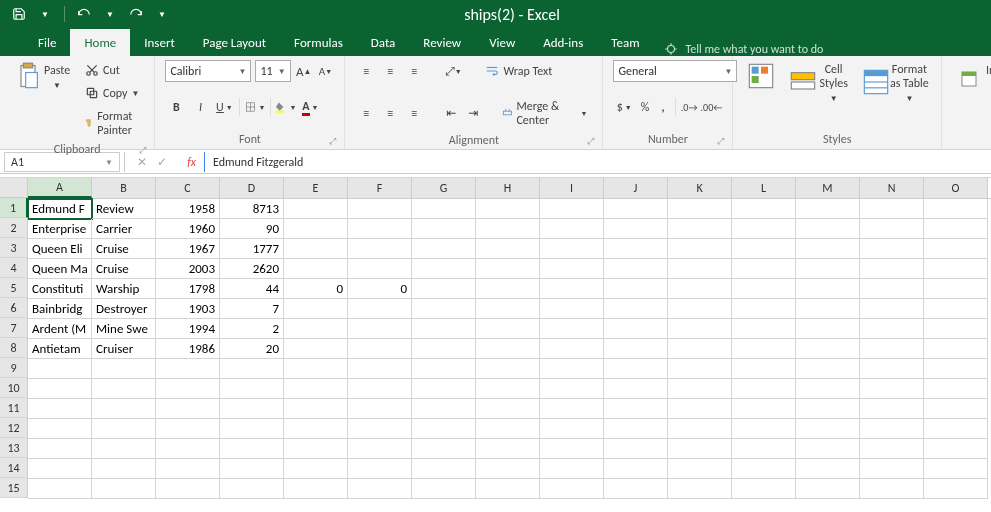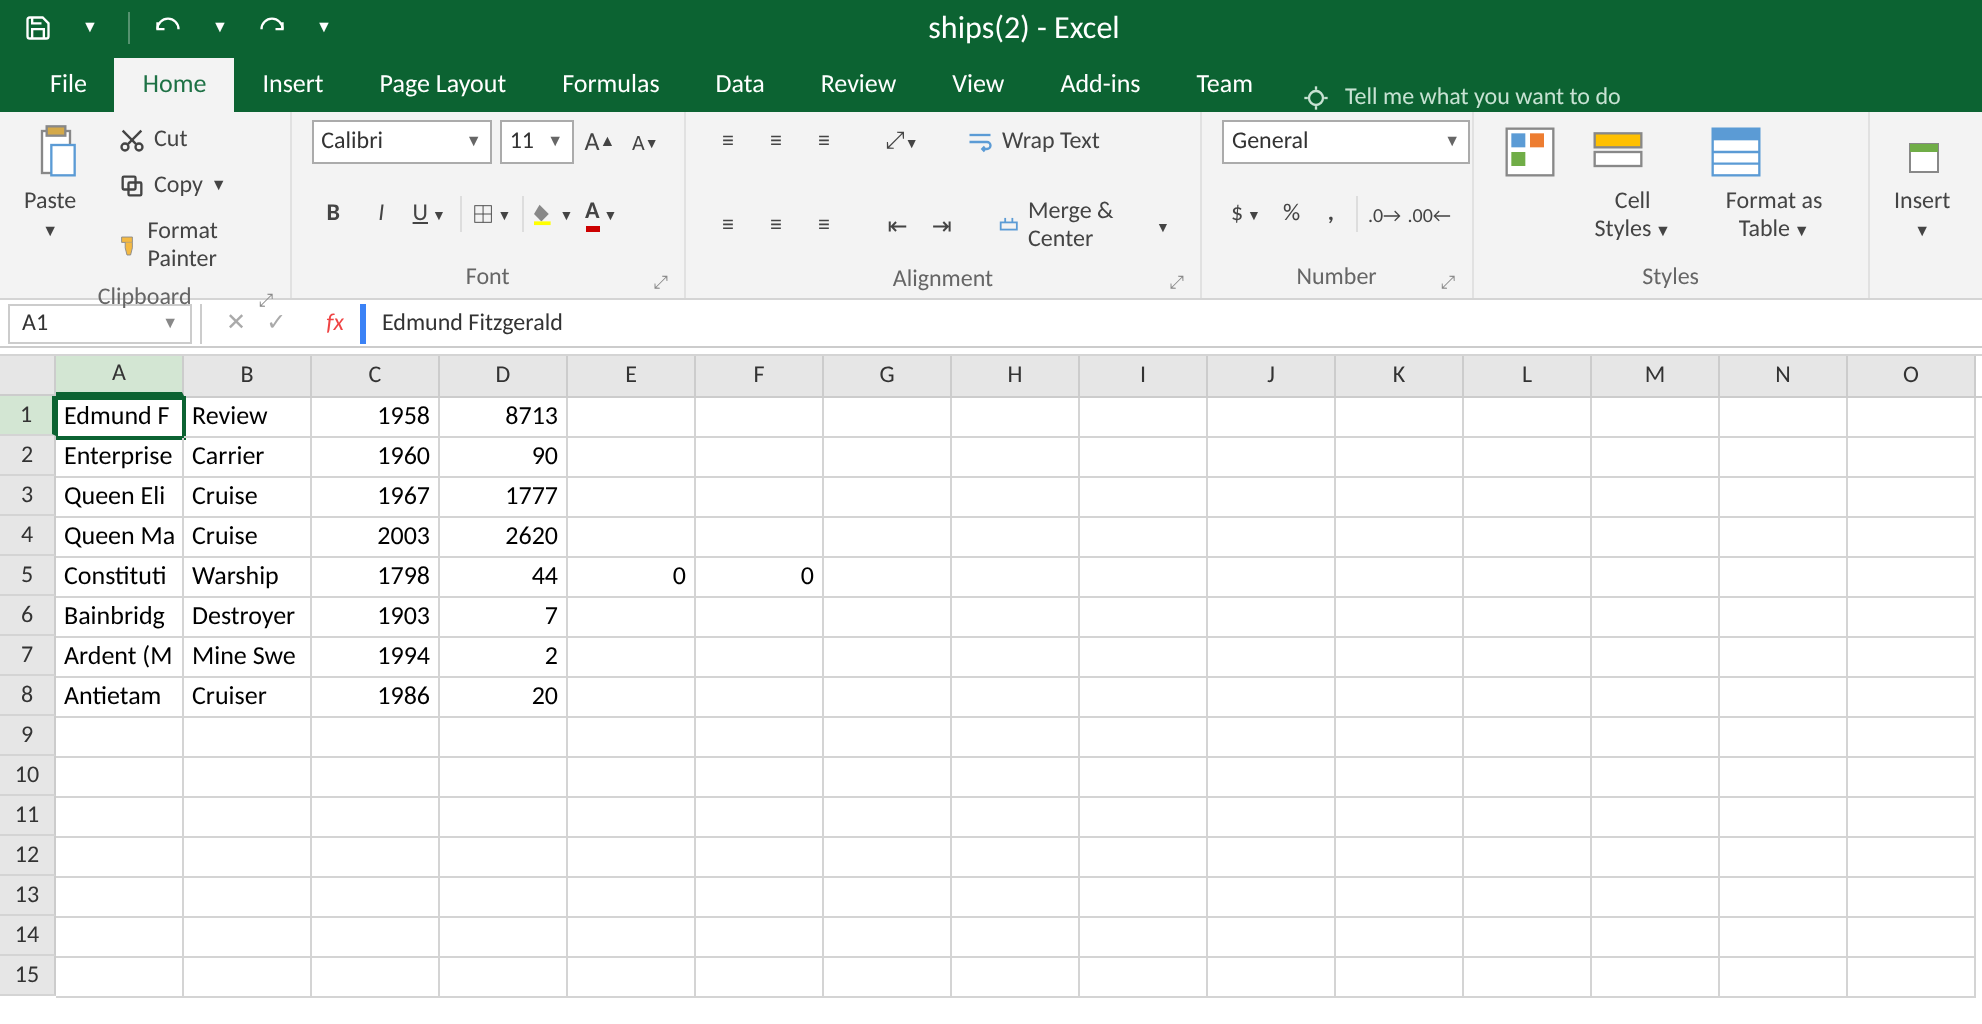--- a/index.html
+++ b/index.html
@@ -2,44 +2,44 @@
 <html><head>
 <meta charset="utf-8">
 <style>
 *{margin:0;padding:0;box-sizing:border-box;font-family:"Segoe UI",Calibri,sans-serif;font-size:12px}
 body{background:#fff;width:991px;height:512px;overflow:hidden;user-select:none}
 .titlebar{height:28px;background:#0c6332;display:flex;align-items:center;color:#fff}
 .qat{display:flex;align-items:center;gap:4px;padding-left:8px}
 .qat .btn{width:22px;height:22px;display:flex;align-items:center;justify-content:center;color:#fff}
 .qat .sep{width:1px;height:16px;background:rgba(255,255,255,.3);margin:0 4px}
 .title-text{flex:1;text-align:center;color:#fff;font-size:16px}
-.tabbar{height:28px;background:#0c6332;display:flex;align-items:flex-end;padding-left:11px}
+.tabbar{height:28px;background:#0c6332;display:flex;align-items:flex-end;padding-left:24px}
 .tab{padding:6px 14px;color:#fff;font-size:13px;cursor:pointer}
 .tab.active{background:#f3f3f3;color:#1e7145}
 .tell-me{display:flex;align-items:center;color:#c7e2d2;gap:8px;padding:0 10px;font-size:13px}
 .ribbon{height:94px;background:#f3f3f3;border-bottom:1px solid #d4d4d4;display:flex}
 .group{display:flex;flex-direction:column;border-right:1px solid #e1e1e1;padding:2px 6px 2px 6px}
 .group-body{flex:1;display:flex;align-items:flex-start}
 .group-label{height:16px;text-align:center;color:#666;font-size:11px;display:flex;align-items:center;justify-content:center;position:relative}
 .group-label .launcher{position:absolute;right:0;bottom:0;font-size:9px;color:#888;padding:0 2px}
-.bigbtn{display:flex;flex-direction:column;align-items:flex-start;padding:2px 6px;cursor:pointer;color:#444}
+.bigbtn{display:flex;flex-direction:row;align-items:center;padding:2px 6px;cursor:pointer;color:#444}
 .bigbtn .ico{width:32px;height:32px;display:flex;align-items:center;justify-content:center;font-size:22px}
 .bigbtn .lbl{font-size:11px;text-align:center;line-height:1.2;margin-top:2px}
 .stack{display:flex;flex-direction:column;gap:3px;padding:2px 4px}
 .row{display:flex;align-items:center;gap:4px}
 .sbtn{padding:3px 5px;color:#444;cursor:pointer;display:flex;align-items:center;gap:4px;font-size:12px}
 .sbtn svg{width:14px;height:14px}
 .combo{height:22px;border:1px solid #ababab;background:#fff;display:flex;align-items:center;padding:0 4px;font-size:12px;color:#333}
 .combo .arr{margin-left:auto;color:#666;font-size:8px}
 .iconbtn{width:22px;height:22px;display:flex;align-items:center;justify-content:center;border:1px solid transparent;cursor:pointer;color:#444}
 .fmt-row{display:flex;gap:2px}
 .formula-bar{height:24px;border-bottom:1px solid #ccc;display:flex;align-items:center;background:#fff}
-.name-box{width:92px;height:20px;border:1px solid #ccc;margin:0 4px;padding:0 6px;display:flex;align-items:center;justify-content:space-between;color:#333}
+.name-box{width:116px;height:20px;border:1px solid #ccc;margin:0 4px;padding:0 6px;display:flex;align-items:center;justify-content:space-between;color:#333}
 .fb-btns{display:flex;align-items:center;gap:10px;padding:0 12px;color:#aaa}
-.fx-lbl{font-style:italic;color:#ef4444;padding:0 8px;border-right:3px solid #3b82f6;height:20px;display:flex;align-items:center}
+.fx-lbl{font-style:italic;color:#ef4444;padding:0 8px;border-right:1px solid #3b82f6;height:20px;display:flex;align-items:center}
 .fb-input{flex:1;padding:0 8px;color:#333}
 .sheet{display:flex;height:calc(512px - 28px - 28px - 94px - 24px)}
 .corner{width:28px;height:20px;background:#e6e6e6;border-right:1px solid #ccc;border-bottom:1px solid #ccc}
 .col-headers{display:flex;border-bottom:1px solid #ccc}
 .ch{width:64px;height:20px;background:#e6e6e6;border-right:1px solid #ccc;display:flex;align-items:center;justify-content:center;color:#333;font-size:12px}
 .ch.sel{background:#d3e6d3;border-bottom:2px solid #0c6332}
 .row-header{width:28px;height:20px;background:#e6e6e6;border-right:1px solid #ccc;border-bottom:1px solid #d4d4d4;display:flex;align-items:center;justify-content:center;color:#333}
 .row-header.sel{background:#d3e6d3;border-right:2px solid #0c6332}
 .grid-body{display:flex;flex-direction:column}
 .grid-row{display:flex}

